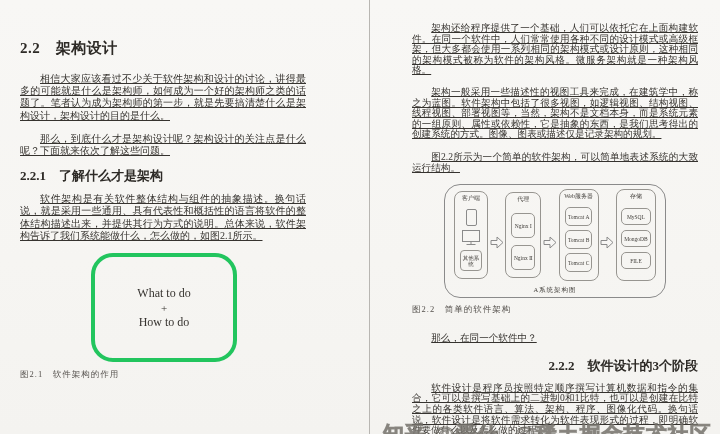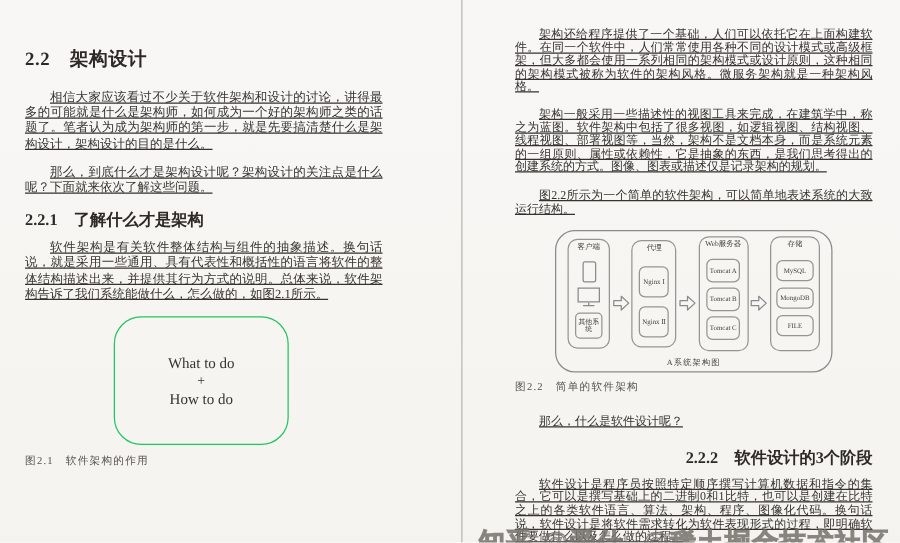--- a/index.html
+++ b/index.html
@@ -27,21 +27,21 @@
   .rp p.gap-md{margin-bottom:12px;}
   .rp p.single{margin:17px 0 0 0;}
 
   .caption{text-align:left;font-size:8.5px;color:#55514d;letter-spacing:1px;}
   .lp .caption{margin-top:7px;}
   .rp .caption{margin-top:6px;}
 
   
   .fig1{
     width:138px;height:101px;margin:4px 0 0 71px;
-    border:1px solid #22c55e;border-radius:22px;
+    border:4px solid #22c55e;border-radius:22px;
     display:flex;flex-direction:column;align-items:center;justify-content:center;
     gap:1px;background:transparent;
   }
   .fig1 .t1,.fig1 .t3{font-size:12px;}
   .fig1 .t2{font-size:11px;}
 
   
   .fig2{
     position:relative;width:202px;height:95px;margin:11px 0 0 32px;
     border:1px solid #8a8a8a;border-radius:16px;
@@ -151,21 +151,21 @@
         <div class="node store">MySQL</div>
         <div class="node store">MongoDB</div>
         <div class="node store">FILE</div>
       </div>
 
     </div>
     <div class="sys-label">A系统架构图</div>
   </div>
   <div class="caption">图2.2　简单的软件架构</div>
 
-  <p class="single">那么，什么是软件设计呢？</p>
+  <p class="single">那么，在同一个软件中？</p>
   <h2 class="h-sub">2.2.2　软件设计的3个阶段</h2>
   <p>软件设计是程序员按照特定顺序撰写计算机数据和指令的集合，它可以是撰写基础上的二进制0和1比特，也可以是创建在比特之上的各类软件语言、算法、架构、程序、图像化代码。换句话说，软件设计是将软件需求转化为软件表现形式的过程，即明确软件要做什么以及怎么做的过程。</p>
 </section>
 
 <div class="watermark">
   <span>知乎 @爱什</span>
   <span>@稀土掘金技术社区</span>
 </div>
 
 </body></html>

